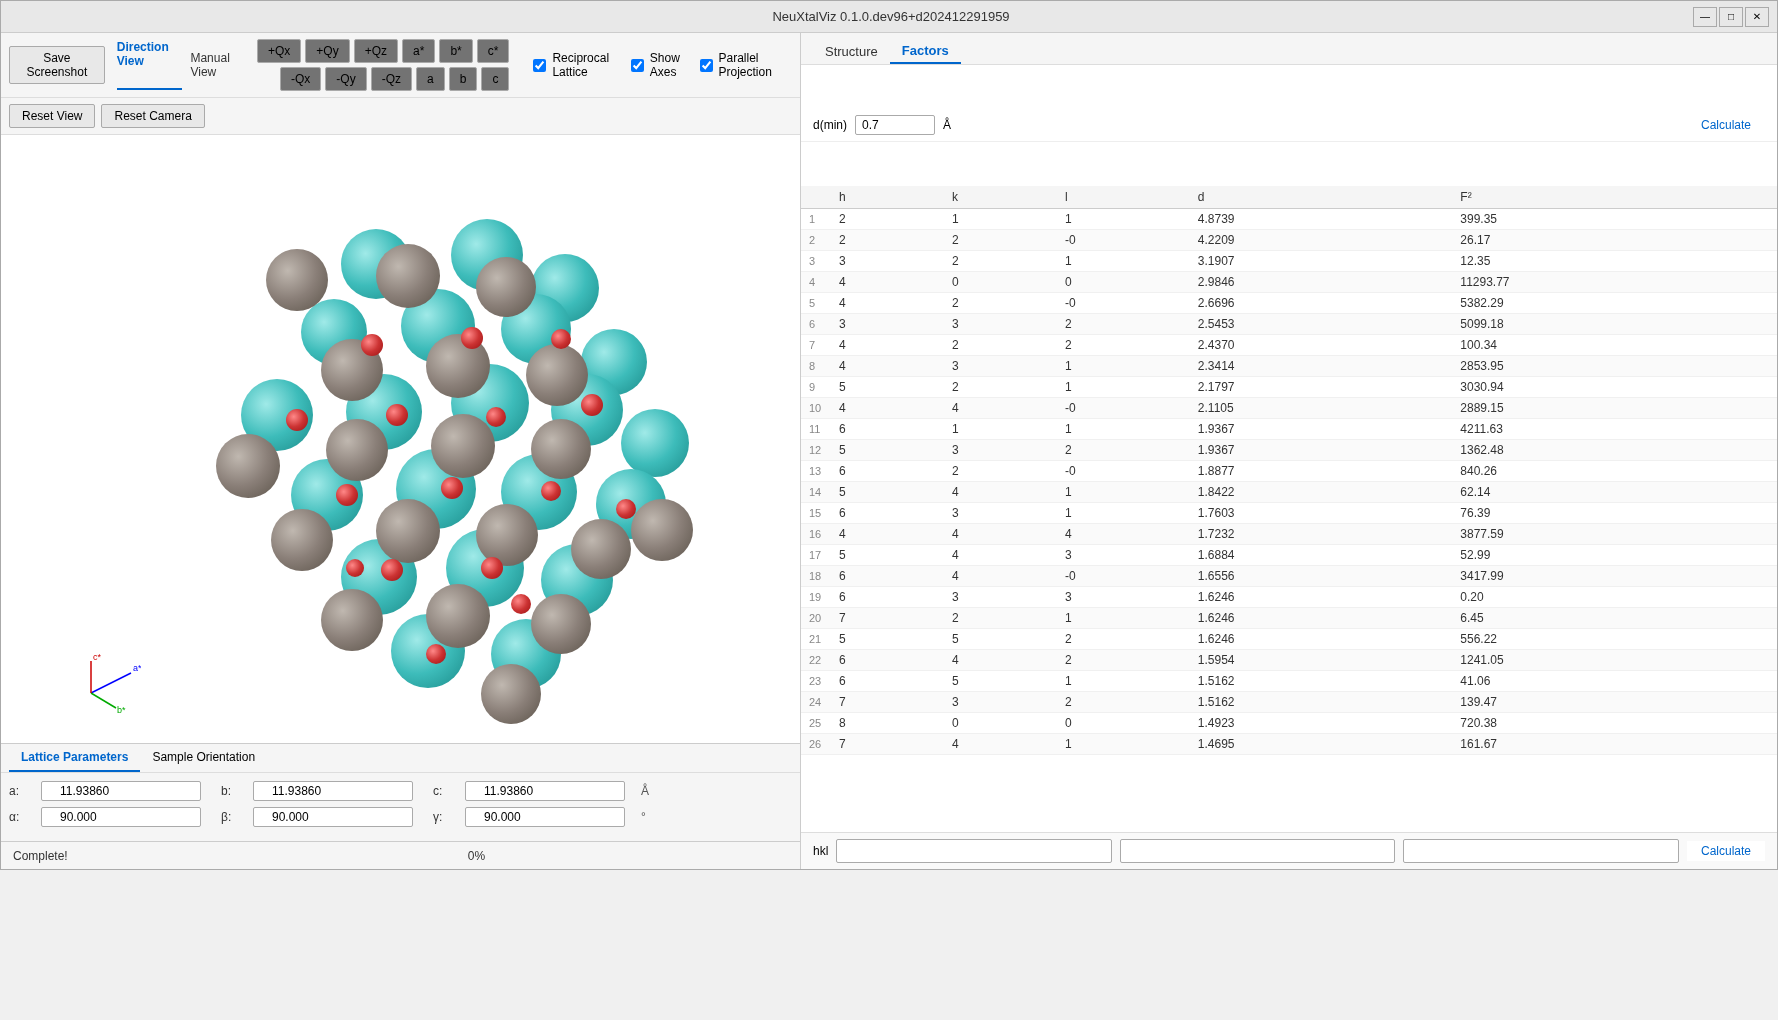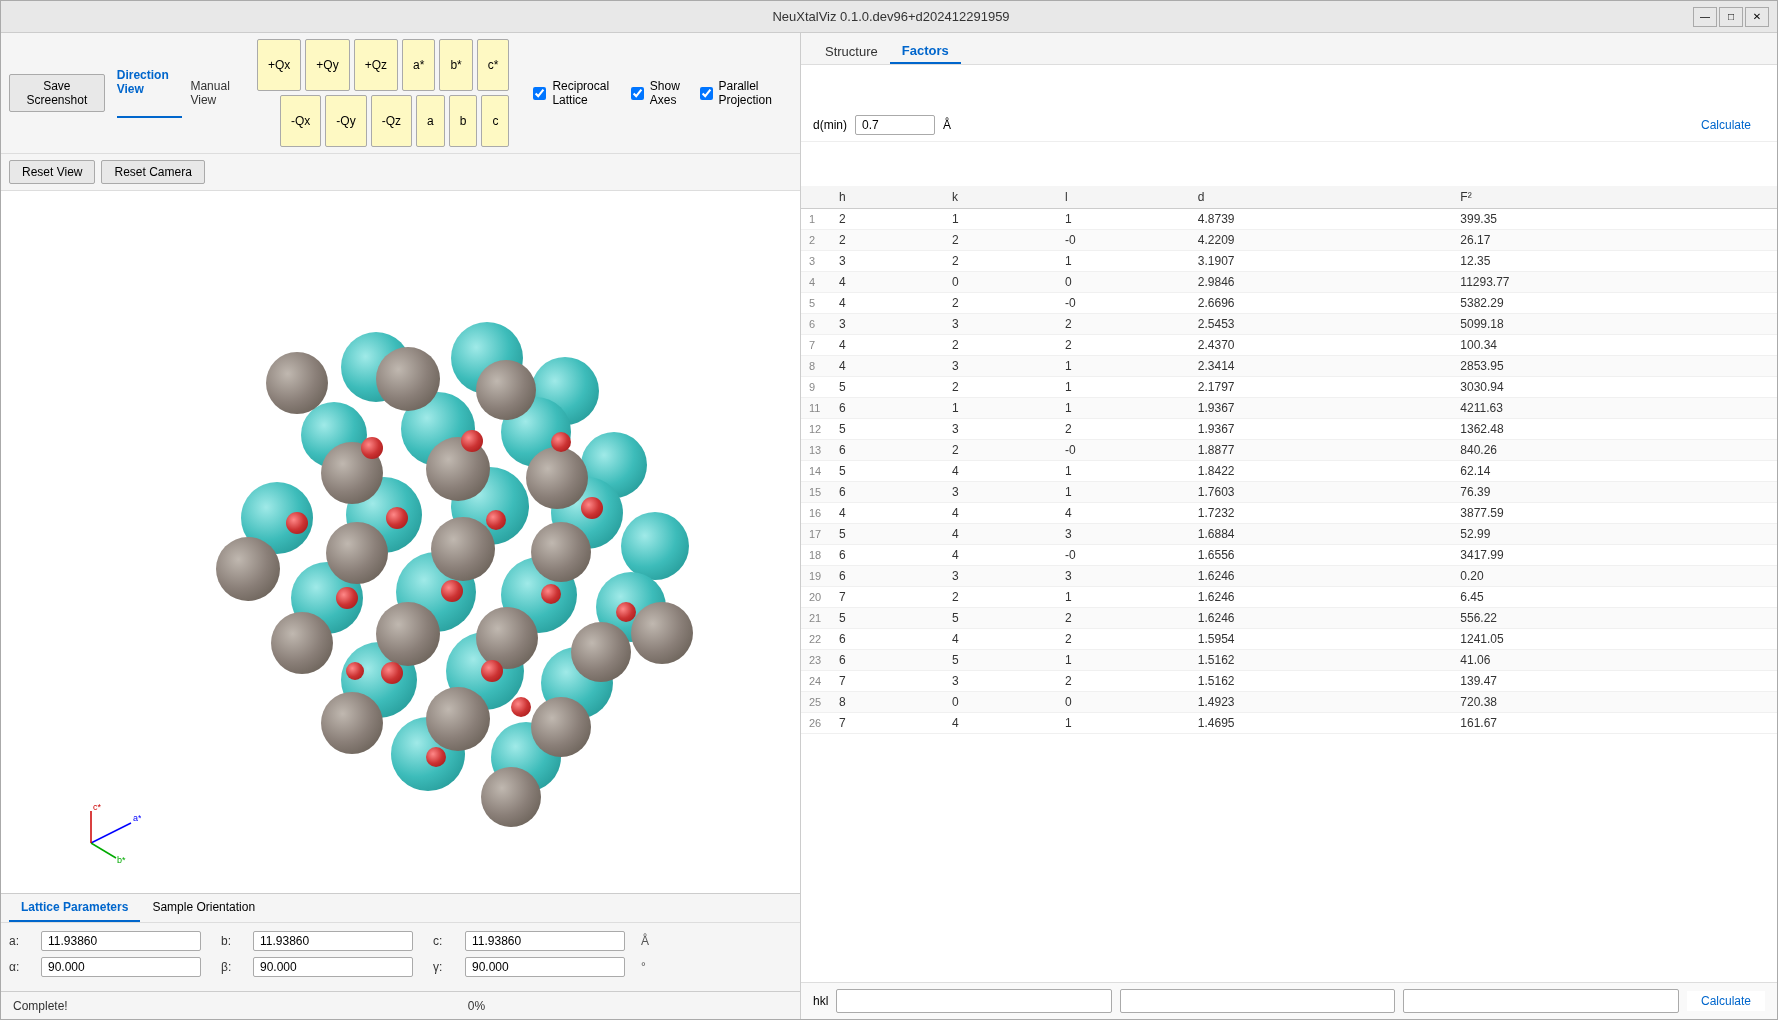--- a/index.html
+++ b/index.html
@@ -6,21 +6,21 @@
     body {
       font-family: 'Segoe UI', Arial, sans-serif;
       font-size: 12px;
       background: #f0f0f0;
       width: 1778px;
       height: 1020px;
       overflow: hidden;
     }
     .window-frame {
       width: 1778px;
-      height: 1020px;
+      height: 870px;
       background: #f0f0f0;
       border: 1px solid #aaa;
       display: flex;
       flex-direction: column;
     }
     .title-bar {
       background: #e8e8e8;
       height: 32px;
       display: flex;
       align-items: center;
@@ -93,22 +93,22 @@
     .tab-inactive {
       color: #333;
       cursor: pointer;
     }
     .axis-buttons {
       display: flex;
       gap: 4px;
       align-items: center;
     }
     .axis-btn {
-      padding: 18px 10px;
-      background: #fef9c3;
+      padding: 4px 10px;
+      background: #737373;
       border: 1px solid #aaa;
       cursor: pointer;
       font-size: 12px;
       border-radius: 2px;
     }
     .sidebar-btn {
       padding: 4px 12px;
       background: #e8e8e8;
       border: 1px solid #aaa;
       cursor: pointer;
@@ -172,21 +172,21 @@
       gap: 12px;
       margin-bottom: 6px;
     }
     .param-label {
       width: 20px;
       font-size: 12px;
       color: #333;
     }
     .param-input {
       width: 160px;
-      padding: 2px 6px;
+      padding: 2px 18px;
       border: 1px solid #aaa;
       background: white;
       font-size: 12px;
       border-radius: 2px;
     }
     .param-unit {
       font-size: 12px;
       color: #555;
     }
     .status-bar {
@@ -588,20 +588,28 @@
     </tr>
               <tr>
       <td class="row-num">9</td>
       <td>5</td>
       <td>2</td>
       <td>1</td>
       <td>2.1797</td>
       <td>3030.94</td>
     </tr>
               <tr>
+      <td class="row-num">10</td>
+      <td>4</td>
+      <td>4</td>
+      <td>-0</td>
+      <td>2.1105</td>
+      <td>2889.15</td>
+    </tr>
+              <tr>
       <td class="row-num">11</td>
       <td>6</td>
       <td>1</td>
       <td>1</td>
       <td>1.9367</td>
       <td>4211.63</td>
     </tr>
               <tr>
       <td class="row-num">12</td>
       <td>5</td>

